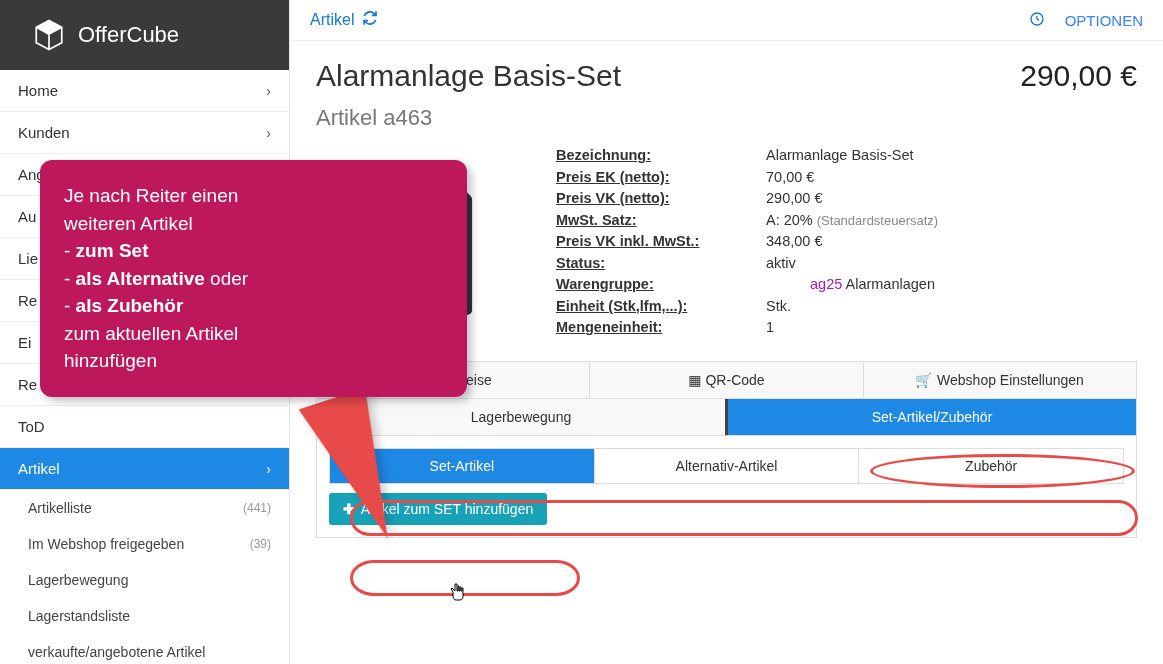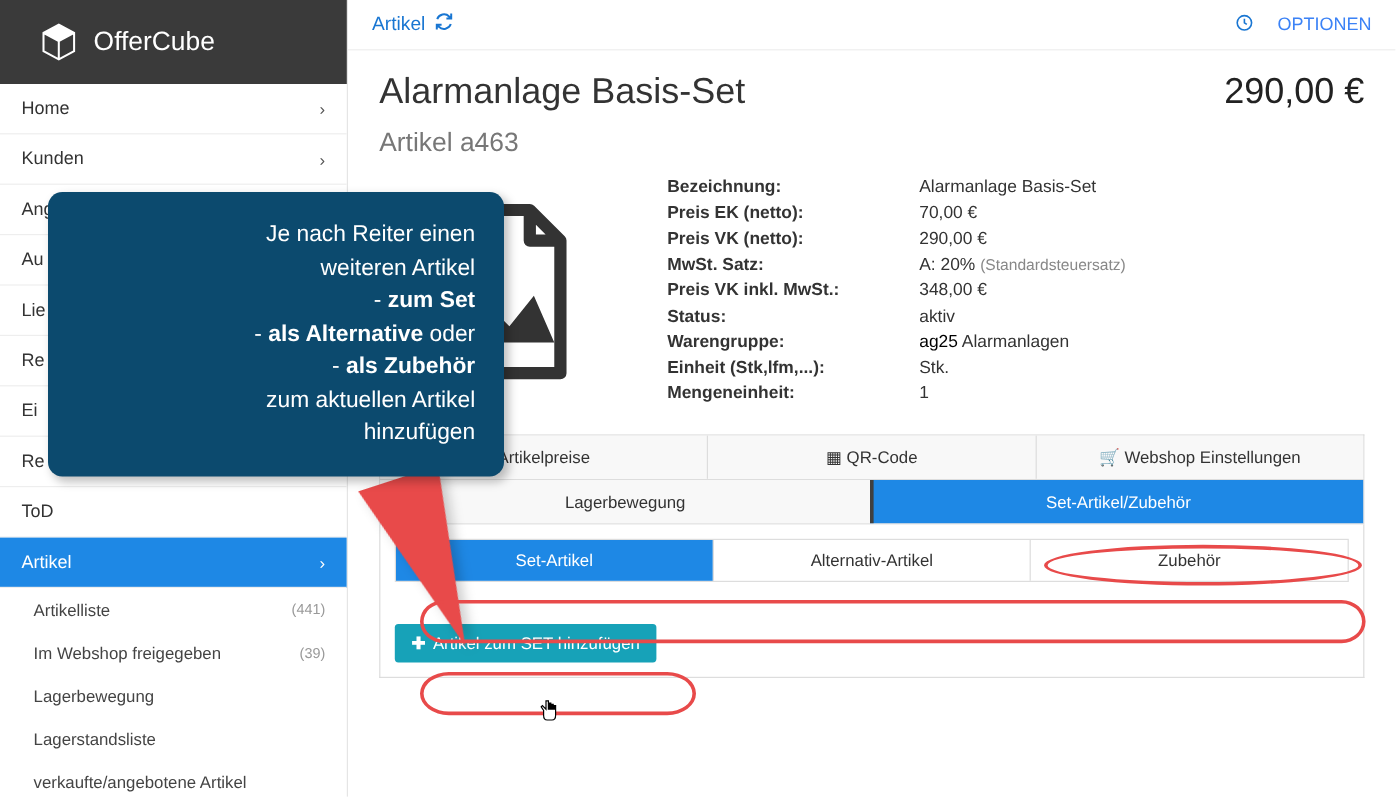--- a/index.html
+++ b/index.html
@@ -28,48 +28,48 @@
 .title-row { display: flex; justify-content: space-between; align-items: baseline; margin-bottom: 12px; }
 .title { font-size: 30px; color: #333; font-weight: 400; }
 .price { font-size: 30px; color: #222; }
 .subtitle { font-size: 22px; color: #777; margin-bottom: 16px; }
 
 .detail-row { display: flex; gap: 40px; margin-bottom: 24px; }
 .img-box { width: 200px; height: 190px; display: flex; align-items: center; justify-content: center; }
 .img-box svg { width: 170px; height: 170px; }
 
 .props { flex: 1; display: grid; grid-template-columns: 210px 1fr; row-gap: 4px; font-size: 14.5px; color: #333; }
-.props .label { font-weight: 700; }
-.props .val a { color: #000000; text-decoration: none; }
+.props .label { font-weight: 700; text-decoration: underline; }
+.props .val a { color: #a21caf; text-decoration: none; margin-left: 44px; }
 .props .muted { color: #888; font-size: 13px; }
 
 
 .tabs1 { display: flex; border: 1px solid #ddd; border-bottom: none; }
 .tabs1 .tab { flex: 1; text-align: center; padding: 10px 0; font-size: 14px; color: #333; border-left: 1px solid #ddd; cursor: pointer; background: #f8f8f8; }
 .tabs1 .tab:first-child { border-left: none; }
 .tabs2 { display: flex; border: 1px solid #ddd; border-top: 1px solid #ddd; }
 .tabs2 .tab { flex: 1; text-align: center; padding: 10px 0; font-size: 14px; color: #333; border-left: 3px solid #404040; cursor: pointer; background: #f8f8f8; }
 .tabs2 .tab:first-child { border-left: none; }
 .tabs2 .tab.active { background: #1e88e5; color: #fff; }
 
 
 .subtabs-wrap { border: 1px solid #ddd; border-top: none; padding: 12px; }
-.subtabs { display: flex; border: 1px solid #ddd; margin-bottom: 35px; }
+.subtabs { display: flex; border: 1px solid #ddd; margin-bottom: 9px; }
 .subtabs .stab { flex: 1; text-align: center; padding: 9px 0; font-size: 14px; color: #333; border-left: 1px solid #ddd; cursor: pointer; }
 .subtabs .stab:first-child { border-left: none; }
 .subtabs .stab.active { background: #1e88e5; color: #fff; }
 
 .add-btn { background: #17a2b8; color: #fff; border: none; padding: 8px 14px; font-size: 14px; border-radius: 3px; cursor: pointer; display: inline-flex; align-items: center; gap: 6px; }
 .add-btn .plus { font-weight: 700; }
 
 
 .callout-box {
-  position: absolute; top: 160px; left: 40px; width: 380px;
-  background: #0c4a6e; color: #fff; border-radius: 12px;
-  padding: 22px 24px; text-align: right; font-size: 19px; line-height: 1.45;
+  position: absolute; top: 160px; left: 40px; width: 427px;
+  background: #be185d; color: #fff; border-radius: 12px;
+  padding: 22px 24px; text-align: left; font-size: 19px; line-height: 1.45;
   box-shadow: 4px 4px 8px rgba(0,0,0,.25);
 }
 .callout-box strong { font-weight: 700; }
 .callout-tail {
   position: absolute; top: 395px; left: 320px; width: 0; height: 0;
   border-left: 45px solid transparent;
   border-right: 25px solid transparent;
   border-top: 150px solid #e84a4a;
   transform: rotate(-18deg);
   filter: drop-shadow(4px 4px 5px rgba(0,0,0,.2));

